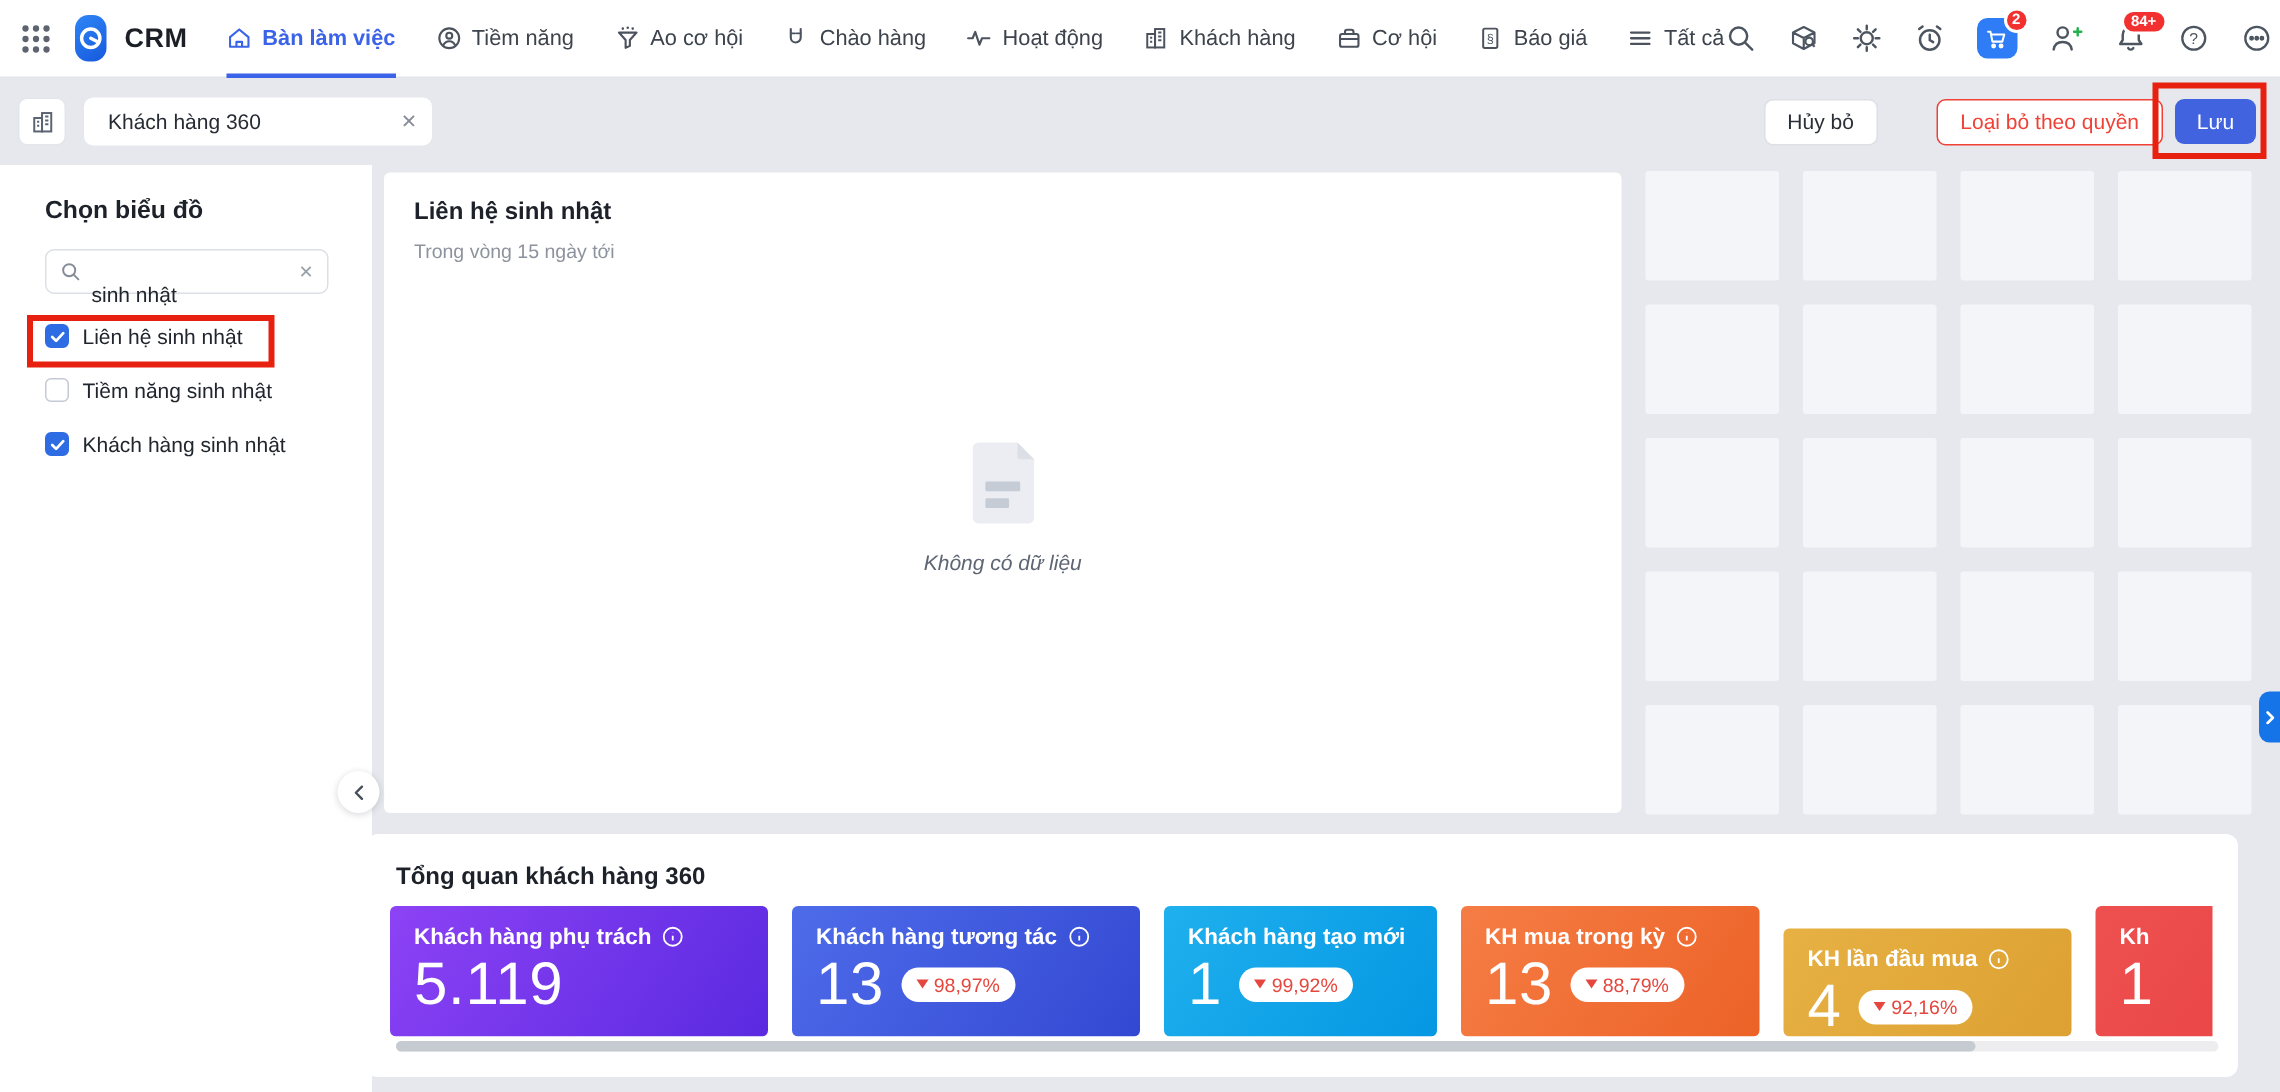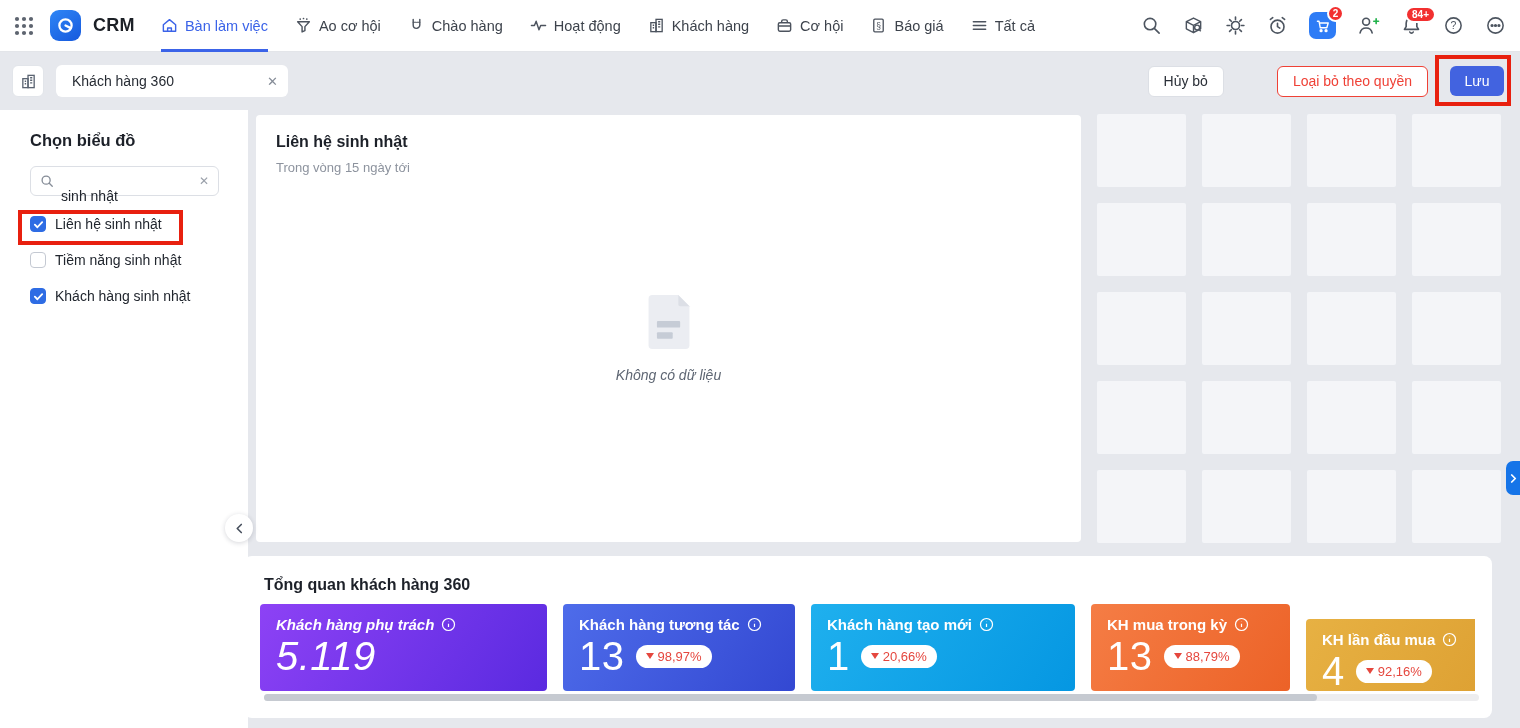--- a/index.html
+++ b/index.html
@@ -11,35 +11,35 @@
   svg { display:block; }
 
   
   .topbar{position:absolute;left:0;top:0;width:1520px;height:52px;background:#fff;border-bottom:1px solid #e3e5e9;display:flex;align-items:center;padding:0 14px 0 12px;z-index:20;}
   .appgrid{width:24px;height:24px;margin-right:14px;cursor:pointer;}
   .logo{width:31px;height:31px;border-radius:9px;background:linear-gradient(145deg,#2f86f6,#1659dd);display:flex;align-items:center;justify-content:center;margin-right:12px;}
   .brand{font-size:18px;font-weight:700;color:#1c2026;letter-spacing:.3px;margin-right:26px;}
   .nav{display:flex;align-items:center;height:52px;gap:27px;}
   .nav-item{height:52px;display:flex;align-items:center;gap:7px;font-size:14.5px;color:#3d434c;cursor:pointer;border-bottom:3px solid transparent;padding-top:3px;white-space:nowrap;}
   .nav-item .nicon{color:#4c535e;display:flex;}
-  .nav-item.active{color:#3b63e8;font-weight:400;border-bottom-color:#3b63e8;}
+  .nav-item.active{color:#3b63e8;font-weight:700;border-bottom-color:#3b63e8;}
   .nav-item.active .nicon{color:#3b63e8;}
   .top-right{margin-left:auto;display:flex;align-items:center;gap:21px;color:#4d5560;}
   .tico{position:relative;display:flex;align-items:center;justify-content:center;cursor:pointer;}
   .cart-app{width:27px;height:27px;border-radius:7px;background:#2e7cf6;display:flex;align-items:center;justify-content:center;}
   .badge{position:absolute;background:#f23030;color:#fff;font-size:10px;font-weight:700;border:2px solid #fff;border-radius:9px;display:flex;align-items:center;justify-content:center;}
   .badge.b2{width:17px;height:17px;top:-7px;right:-8px;}
   .badge.b99{height:17px;padding:0 5px;top:-9px;right:-14px;}
 
   
   .toolbar{position:absolute;left:0;top:52px;width:1520px;height:58px;display:flex;align-items:center;padding:0 8px 0 12px;}
   .tb-iconbtn{width:32px;height:32px;background:#fff;border:1px solid #e2e5ea;border-radius:6px;display:flex;align-items:center;justify-content:center;color:#5b6472;cursor:pointer;}
   .view-tab{margin-left:12px;width:232px;height:32px;background:#fff;border-radius:6px;display:flex;align-items:center;padding:0 10px 0 16px;font-size:14px;color:#272c34;cursor:pointer;}
   .view-tab .x{margin-left:auto;color:#858c97;font-size:13px;cursor:pointer;}
-  .tb-actions{margin-left:auto;display:flex;align-items:flex-start;gap:22px;}
+  .tb-actions{margin-left:auto;display:flex;align-items:flex-start;gap:8px;}
   .btn{height:31px;border-radius:6px;font-size:14px;display:flex;align-items:center;justify-content:center;padding:0 15px;cursor:pointer;border:1px solid transparent;white-space:nowrap;}
   .btn-plain{background:#fff;border-color:#dcdfe5;color:#2a2f37;}
   .btn-danger{background:#fff;border-color:#ef4136;color:#ef4136;margin-left:31px;}
   .save-wrap{position:relative;margin-right:8px;}
   .btn-primary{background:#4263e0;color:#fff;width:54px;height:30px;padding:0;}
   .anno{position:absolute;border:4px solid #e8200f;pointer-events:none;z-index:30;}
   .anno-save{left:-15px;top:-11px;width:76px;height:51px;}
 
   
   .sidebar{position:absolute;left:0;top:110px;width:248px;height:618px;background:#fff;padding:21px 30px 0 30px;}
@@ -70,23 +70,23 @@
   
   .overview{position:absolute;left:244px;top:556px;width:1248px;height:162px;background:#fff;border-radius:8px;padding:20px 16px 0 20px;}
   .ov-title{font-size:16px;font-weight:700;color:#1d2129;}
   .kpi-row{margin-top:10px;margin-left:-4px;padding-left:0;display:flex;gap:16px;height:87px;width:1215px;overflow:hidden;}
   .kpi{flex:none;border-radius:4px;padding:12px 16px;color:#fff;}
   .kpi-t{display:flex;align-items:center;gap:7px;font-size:15px;font-weight:700;white-space:nowrap;}
   .kpi-v{display:flex;align-items:center;gap:11px;margin-top:3px;text-align:right;}
   .kpi-num{font-size:40px;font-weight:500;line-height:1;letter-spacing:.5px;}
   .pill{background:#fff;color:#e5473e;font-size:13px;font-weight:400;border-radius:14px;padding:4px 10px;display:flex;align-items:center;gap:4px;white-space:nowrap;}
   .pill .tri{width:0;height:0;border-left:4.5px solid transparent;border-right:4.5px solid transparent;border-top:6px solid #e5473e;}
-  .k0{width:287px;background:linear-gradient(125deg,#8d42f5,#5a2ae0);font-style:italic;}
+  .k0{width:252px;background:linear-gradient(125deg,#8d42f5,#5a2ae0);}
   .k1{width:232px;background:linear-gradient(125deg,#4e6cea,#3348d2);}
-  .k2{width:264px;background:linear-gradient(125deg,#1fb0ee,#0597e2);}
+  .k2{width:182px;background:linear-gradient(125deg,#1fb0ee,#0597e2);}
   .k3{width:199px;background:linear-gradient(125deg,#f57d45,#ec6227);}
   .k4{width:192px;background:linear-gradient(125deg,#e7b143,#dda032);margin-top:15px;}
   .k5{width:240px;background:linear-gradient(125deg,#ee5050,#e63e3e);}
   .hscroll{margin-top:3px;width:1215px;height:7px;border-radius:4px;background:#ededef;}
   .hthumb{width:1053px;height:7px;border-radius:4px;background:#c6cad1;cursor:pointer;}
 </style>
 </head>
 <body>
 
 <div class="topbar">
@@ -115,20 +115,30 @@
     <div class="nav-item active">
       <span class="nicon">
         <svg viewBox="0 0 18 18" width="17" height="17" fill="none" stroke="currentColor" stroke-width="1.5" stroke-linejoin="round">
             <path d="M2.5 8.2 9 2.8l6.5 5.4V15h-13zM7 15v-3.4h4V15"></path>
           </svg>
       </span>
       <span>Bàn làm việc</span>
     </div>
     <div class="nav-item">
       <span class="nicon">
+        <svg viewBox="0 0 18 18" width="17" height="17" fill="none" stroke="currentColor" stroke-width="1.5">
+            <circle cx="9" cy="9" r="7"></circle>
+            <circle cx="9" cy="7.2" r="2.1"></circle>
+            <path d="M4.8 14.1c.8-2 2.4-3 4.2-3s3.4 1 4.2 3"></path>
+          </svg>
+      </span>
+      <span>Tiềm năng</span>
+    </div>
+    <div class="nav-item">
+      <span class="nicon">
         <svg viewBox="0 0 18 18" width="17" height="17" fill="none" stroke="currentColor" stroke-width="1.5" stroke-linejoin="round">
             <path d="M2.8 5h12.4l-4.7 5.2v4.2l-3 1.4v-5.6z"></path>
             <path d="M5.5 2.2h.01M9 1.6h.01M12.5 2.2h.01" stroke-linecap="round" stroke-width="1.8"></path>
           </svg>
       </span>
       <span>Ao cơ hội</span>
     </div>
     <div class="nav-item">
       <span class="nicon">
         <svg viewBox="0 0 18 18" width="17" height="17" fill="none" stroke="currentColor" stroke-width="1.5" stroke-linecap="round">
@@ -397,21 +407,21 @@
           <span>Khách hàng tạo mới</span>
         <svg viewBox="0 0 16 16" width="15" height="15" fill="none" stroke="#fff" stroke-width="1.3">
             <circle cx="8" cy="8" r="6.4"></circle>
             <path d="M8 7.2v3.4M8 4.8v.2"></path>
           </svg>
         </div>
       <div class="kpi-v">
           <span class="kpi-num">1</span>
         <span class="pill">
             <span class="tri"></span>
-            <span>20,66%</span>
+            <span>99,92%</span>
           </span>
         </div>
     </div>
 
     <div class="kpi k3">
       <div class="kpi-t">
           <span>KH mua trong kỳ</span>
         <svg viewBox="0 0 16 16" width="15" height="15" fill="none" stroke="#fff" stroke-width="1.3">
             <circle cx="8" cy="8" r="6.4"></circle>
             <path d="M8 7.2v3.4M8 4.8v.2"></path>

